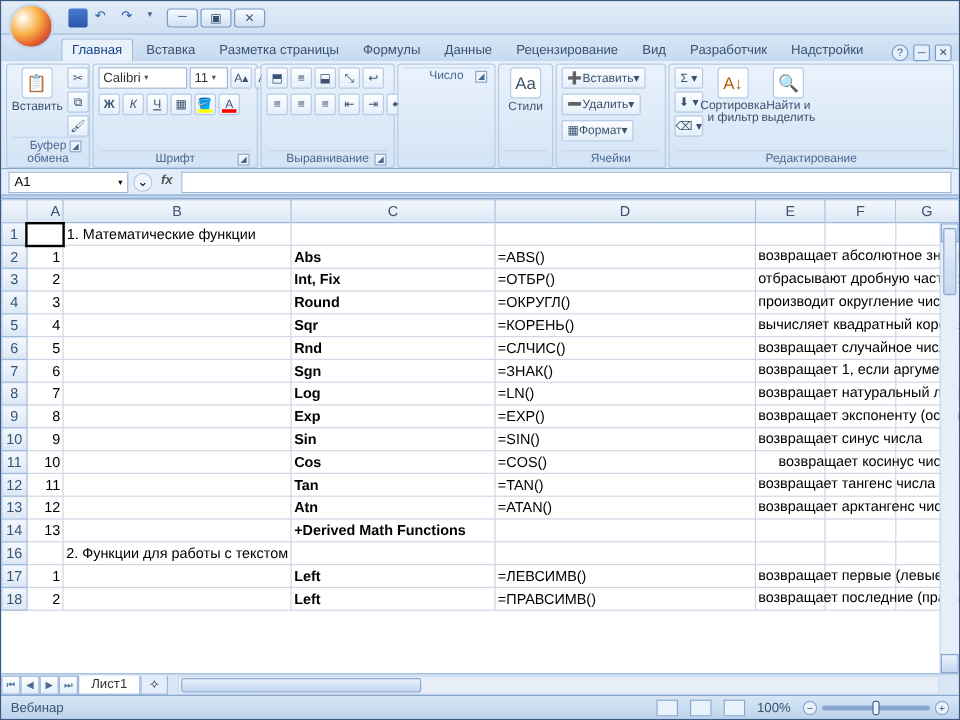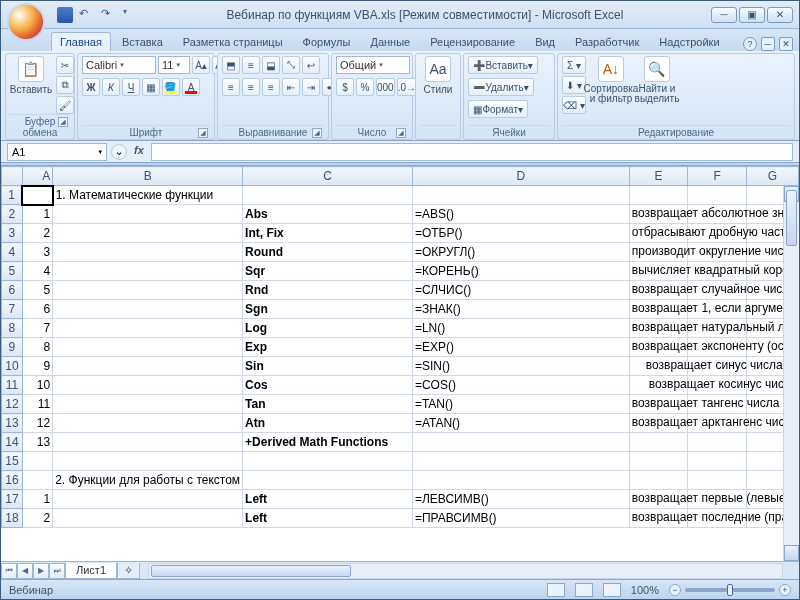--- a/index.html
+++ b/index.html
@@ -172,21 +172,20 @@
 <body>
 
 <div class="office-btn"></div>
 <div class="titlebar">
   <div class="qat">
     <span class="qi" style="background:linear-gradient(#4b7bd1,#2a56a8);border-radius:2px;"></span>
     <span class="qi" style="color:#2a56a8;">↶</span>
     <span class="qi" style="color:#2a56a8;">↷</span>
     <span class="qi" style="font-size:8px;color:#4a6a93;">▾</span>
   </div>
-  <div class="doctitle">Вебинар по функциям VBA.xls  [Режим совместимости] - Microsoft Excel</div>
   <div class="winbtns">
     <div class="winbtn">─</div>
     <div class="winbtn">▣</div>
     <div class="winbtn">✕</div>
   </div>
 </div>
 
 <div class="ribbon-tabs">
   <div class="ribbon-tab active">Главная</div>
   <div class="ribbon-tab">Вставка</div>
@@ -262,33 +261,20 @@
         <div class="sbtn">≡</div>
         <div class="sbtn">⇤</div>
         <div class="sbtn">⇥</div>
         <div class="sbtn">⬌</div>
       </div>
     </div>
     <div class="glabel"><span>Выравнивание</span><span class="launcher">◢</span></div>
   </div>
 
   <div class="rgroup" style="width:82px;">
-    <div class="gbody stackcol" style="width:100%;">
-      <div class="combo" style="width:74px;">
-          <span>Общий</span>
-          <span class="dd">▾</span>
-        </div>
-      <div class="btnrow">
-        <div class="sbtn">$</div>
-        <div class="sbtn">%</div>
-        <div class="sbtn">000</div>
-        <div class="sbtn">.0→</div>
-        <div class="sbtn">←.0</div>
-      </div>
-    </div>
     <div class="glabel"><span>Число</span><span class="launcher">◢</span></div>
   </div>
 
   <div class="rgroup" style="width:46px;">
     <div class="gbody">
       <div class="bigbtn">
         <div class="ico">Aa</div>
         <span>Стили</span>
       </div>
     </div>
@@ -465,21 +451,21 @@
           <td class="colF"></td>
           <td class="colG"></td>
         </tr>
         <tr>
           <th class="rh">10</th>
           <td class="colA">9</td>
           <td class="colB spill"></td>
           <td class="colC bold">Sin</td>
           <td class="colD">=SIN()</td>
           <td class="colE spill" style="position:relative;">
-            <span style="position:absolute;left:16px;top:1px;white-space:nowrap;">возвращает синус числа</span>
+            <span style="position:absolute;left:2px;top:1px;white-space:nowrap;">возвращает синус числа</span>
           </td>
           <td class="colF"></td>
           <td class="colG"></td>
         </tr>
         <tr>
           <th class="rh">11</th>
           <td class="colA">10</td>
           <td class="colB spill"></td>
           <td class="colC bold">Cos</td>
           <td class="colD">=COS()</td>
@@ -511,32 +497,20 @@
             <span style="position:absolute;left:2px;top:1px;white-space:nowrap;">возвращает арктангенс числа</span>
           </td>
           <td class="colF"></td>
           <td class="colG"></td>
         </tr>
         <tr>
           <th class="rh">14</th>
           <td class="colA">13</td>
           <td class="colB spill"></td>
           <td class="colC bold">+Derived Math Functions</td>
-          <td class="colD"></td>
-          <td class="colE spill" style="position:relative;">
-            <span style="position:absolute;left:2px;top:1px;white-space:nowrap;"></span>
-          </td>
-          <td class="colF"></td>
-          <td class="colG"></td>
-        </tr>
-        <tr>
-          <th class="rh">15</th>
-          <td class="colA"></td>
-          <td class="colB spill"></td>
-          <td class="colC "></td>
           <td class="colD"></td>
           <td class="colE spill" style="position:relative;">
             <span style="position:absolute;left:2px;top:1px;white-space:nowrap;"></span>
           </td>
           <td class="colF"></td>
           <td class="colG"></td>
         </tr>
         <tr>
           <th class="rh">16</th>
           <td class="colA"></td>

